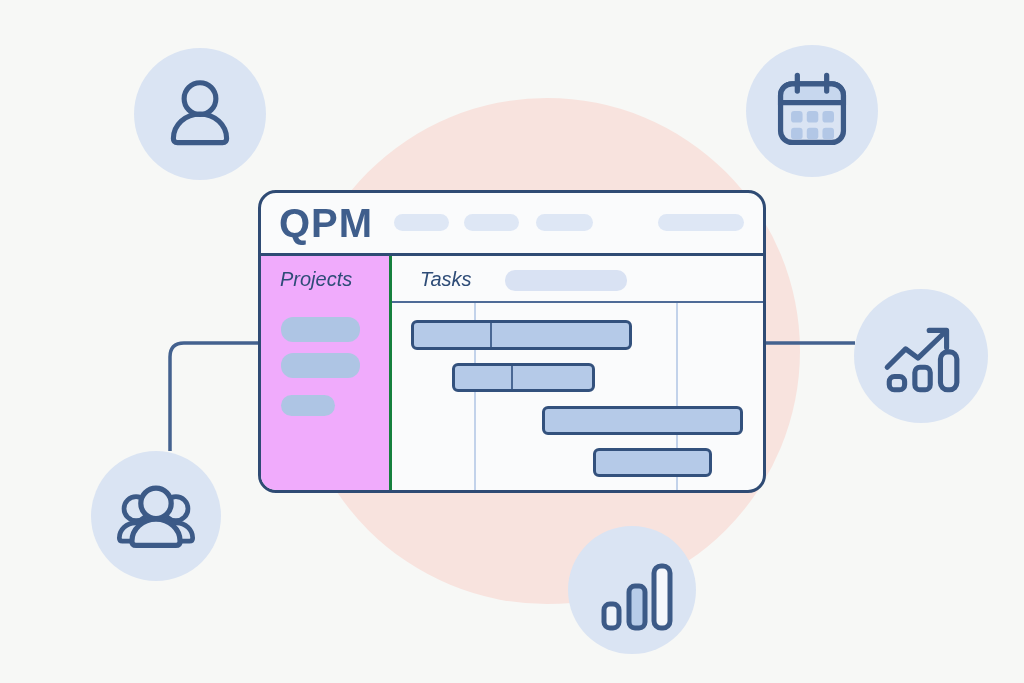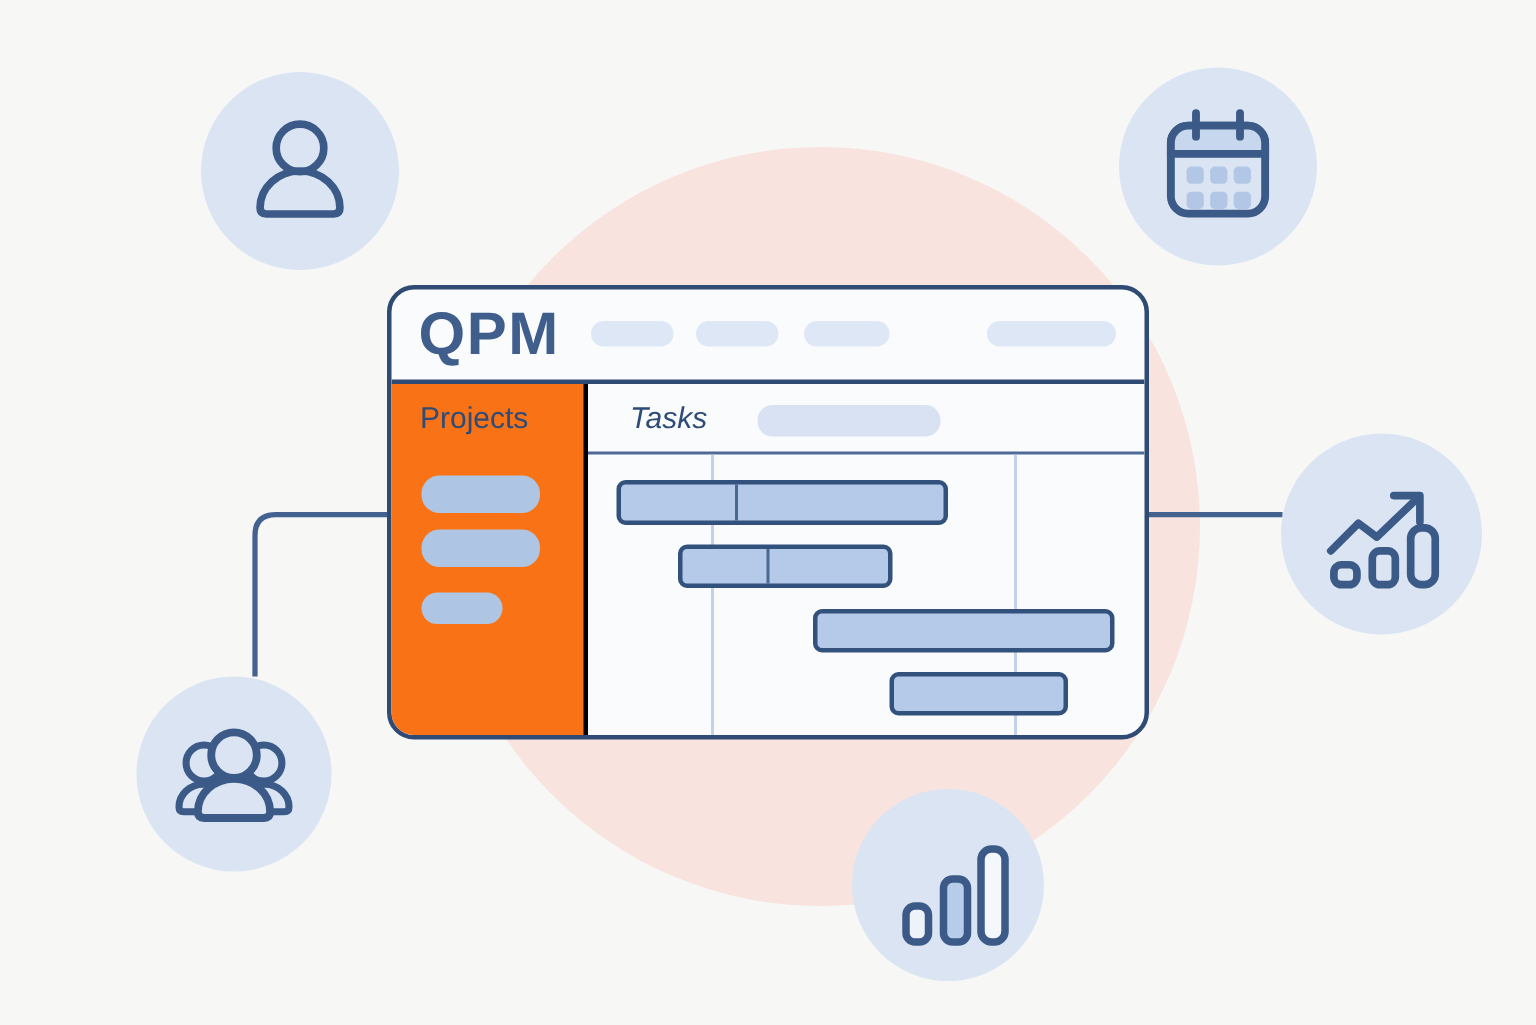--- a/index.html
+++ b/index.html
@@ -46,22 +46,22 @@
     font-size:40px;font-weight:700;color:#3f5e8c;letter-spacing:1px;
   }
   .pill{position:absolute;background:#dee7f5;border-radius:9px;height:17px;top:21px;}
   .np1{left:133px;width:55px;}
   .np2{left:203px;width:55px;}
   .np3{left:275px;width:57px;}
   .np4{left:397px;width:86px;}
 
   .win-body{display:flex;height:234px;}
   .sidebar{
-    width:128px;background:#f97316;border-right:3px solid #000000;
-    box-sizing:content-box;position:relative;flex:none;
+    width:128px;background:#f0abfc;border-right:3px solid #15803d;
+    box-sizing:content-box;position:relative;flex:none;font-style:italic;
   }
   .sidebar-title{
     position:absolute;left:19px;top:12px;
     font-size:20px;font-weight:500;color:#2e4c77;
   }
   .side-pill{position:absolute;left:20px;height:25px;background:#aec5e4;border-radius:12px;}
   .sp1{top:61px;width:79px;}
   .sp2{top:97px;width:79px;}
   .sp3{top:139px;width:54px;height:21px;}
 

